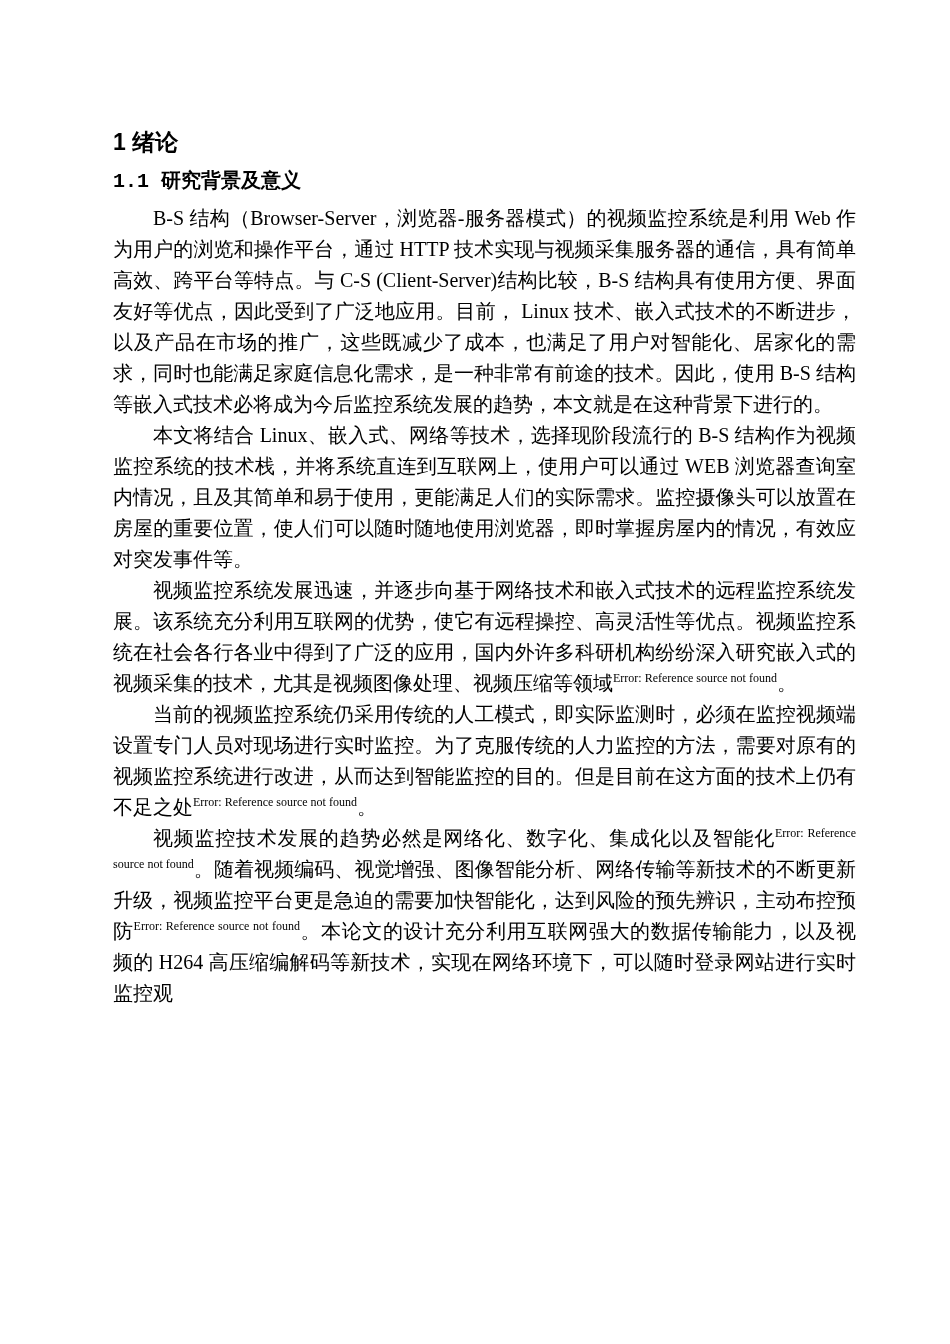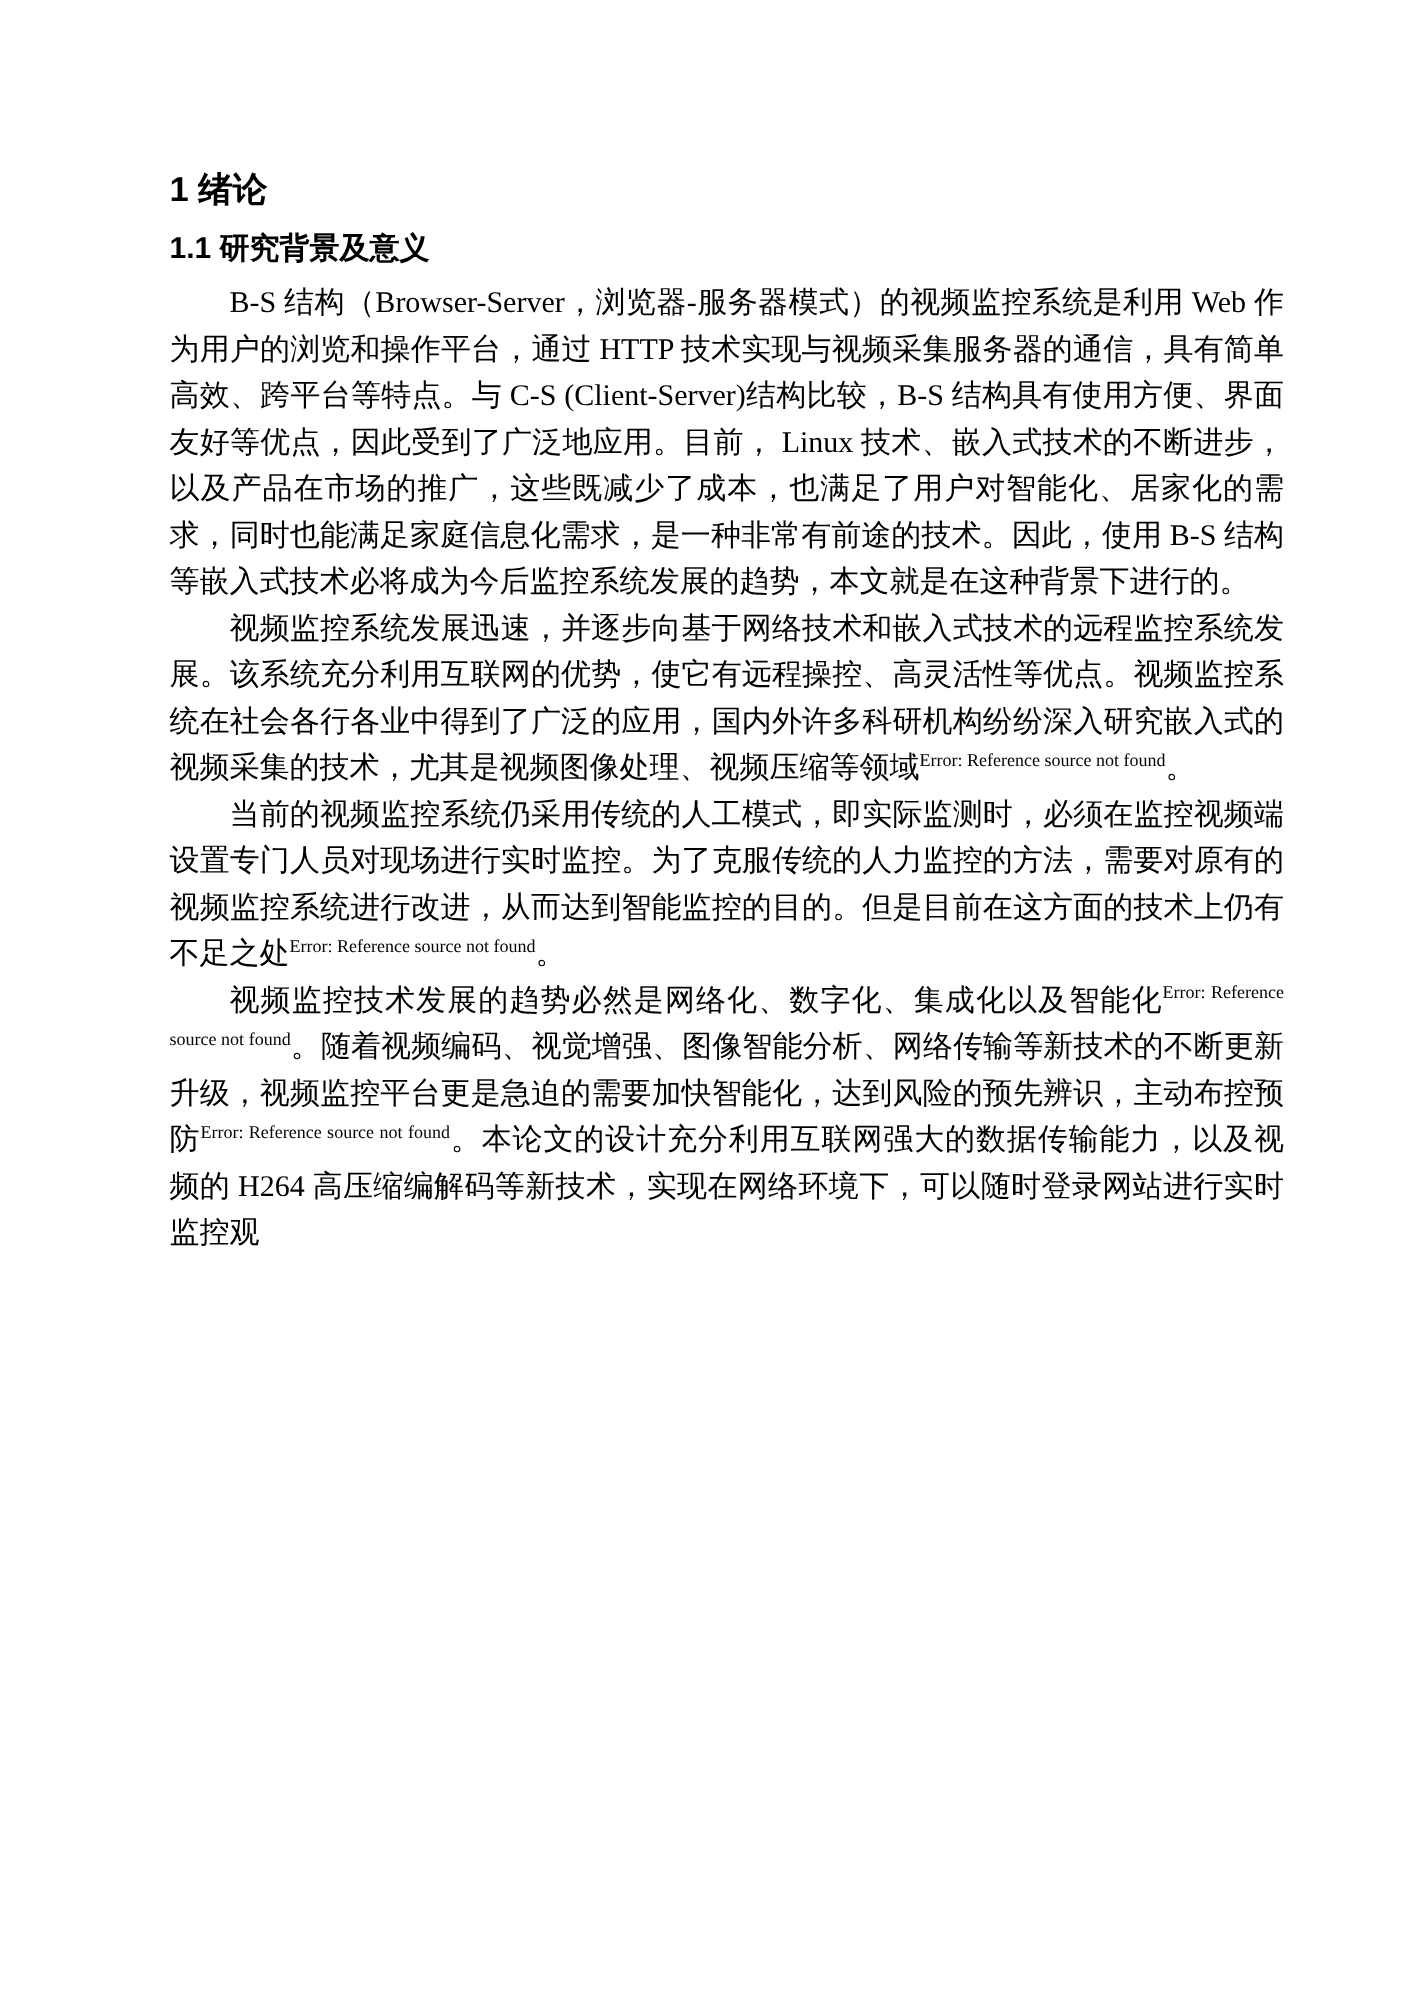--- a/index.html
+++ b/index.html
@@ -16,24 +16,24 @@
     padding: 112px 94px 40px 113px;
     overflow: hidden;
     color: #000000;
     font-family: "Liberation Serif", "DejaVu Serif", serif;
   }
   .chapter-heading {
     font-family: "Liberation Sans", "DejaVu Sans", sans-serif;
     font-size: 23px;
     font-weight: bold;
     line-height: 1.25;
-    margin: 0 0 10px 0;
+    margin: 16px 0 10px 0;
   }
   .section-heading {
-    font-family: Liberation Sans, sans-serif;
+    font-family: Liberation Mono, monospace;
     font-size: 20px;
     font-weight: bold;
     line-height: 1.3;
     margin: 12px 0 8px 0;
   }
   .doc-paragraph {
     font-size: 20px;
     line-height: 31px;
     text-align: justify;
     text-indent: 2em;
@@ -49,17 +49,18 @@
   }
 </style>
 </head>
 <body>
 
 <div class="page">
   <h1 class="chapter-heading">1 绪论</h1>
   <div id="doc-body">
       <h2 class="section-heading">1.1 研究背景及意义</h2>
       <p class="doc-paragraph"><span>B-S 结构（Browser-Server，浏览器-服务器模式）的视频监控系统是利用 Web 作为用户的浏览和操作平台，通过 HTTP 技术实现与视频采集服务器的通信，具有简单高效、跨平台等特点。与 C-S (Client-Server)结构比较，B-S 结构具有使用方便、界面友好等优点，因此受到了广泛地应用。目前， Linux 技术、嵌入式技术的不断进步，以及产品在市场的推广，这些既减少了成本，也满足了用户对智能化、居家化的需求，同时也能满足家庭信息化需求，是一种非常有前途的技术。因此，使用 B-S 结构等嵌入式技术必将成为今后监控系统发展的趋势，本文就是在这种背景下进行的。</span></p>
+      <p class="doc-paragraph"><span>本文将结合 Linux、嵌入式、网络等技术，选择现阶段流行的 B-S 结构作为视频监控系统的技术栈，并将系统直连到互联网上，使用户可以通过 WEB 浏览器查询室内情况，且及其简单和易于使用，更能满足人们的实际需求。监控摄像头可以放置在房屋的重要位置，使人们可以随时随地使用浏览器，即时掌握房屋内的情况，有效应对突发事件等。</span></p>
       <p class="doc-paragraph"><span>视频监控系统发展迅速，并逐步向基于网络技术和嵌入式技术的远程监控系统发展。该系统充分利用互联网的优势，使它有远程操控、高灵活性等优点。视频监控系统在社会各行各业中得到了广泛的应用，国内外许多科研机构纷纷深入研究嵌入式的视频采集的技术，尤其是视频图像处理、视频压缩等领域</span><sup class="ref-error">Error: Reference source not found</sup><span>。</span></p>
       <p class="doc-paragraph"><span>当前的视频监控系统仍采用传统的人工模式，即实际监测时，必须在监控视频端设置专门人员对现场进行实时监控。为了克服传统的人力监控的方法，需要对原有的视频监控系统进行改进，从而达到智能监控的目的。但是目前在这方面的技术上仍有不足之处</span><sup class="ref-error">Error: Reference source not found</sup><span>。</span></p>
       <p class="doc-paragraph"><span>视频监控技术发展的趋势必然是网络化、数字化、集成化以及智能化</span><sup class="ref-error">Error: Reference source not found</sup><span>。随着视频编码、视觉增强、图像智能分析、网络传输等新技术的不断更新升级，视频监控平台更是急迫的需要加快智能化，达到风险的预先辨识，主动布控预防</span><sup class="ref-error">Error: Reference source not found</sup><span>。本论文的设计充分利用互联网强大的数据传输能力，以及视频的 H264 高压缩编解码等新技术，实现在网络环境下，可以随时登录网站进行实时监控观</span></p>
     </div>
 </div>
 
 </body></html>

